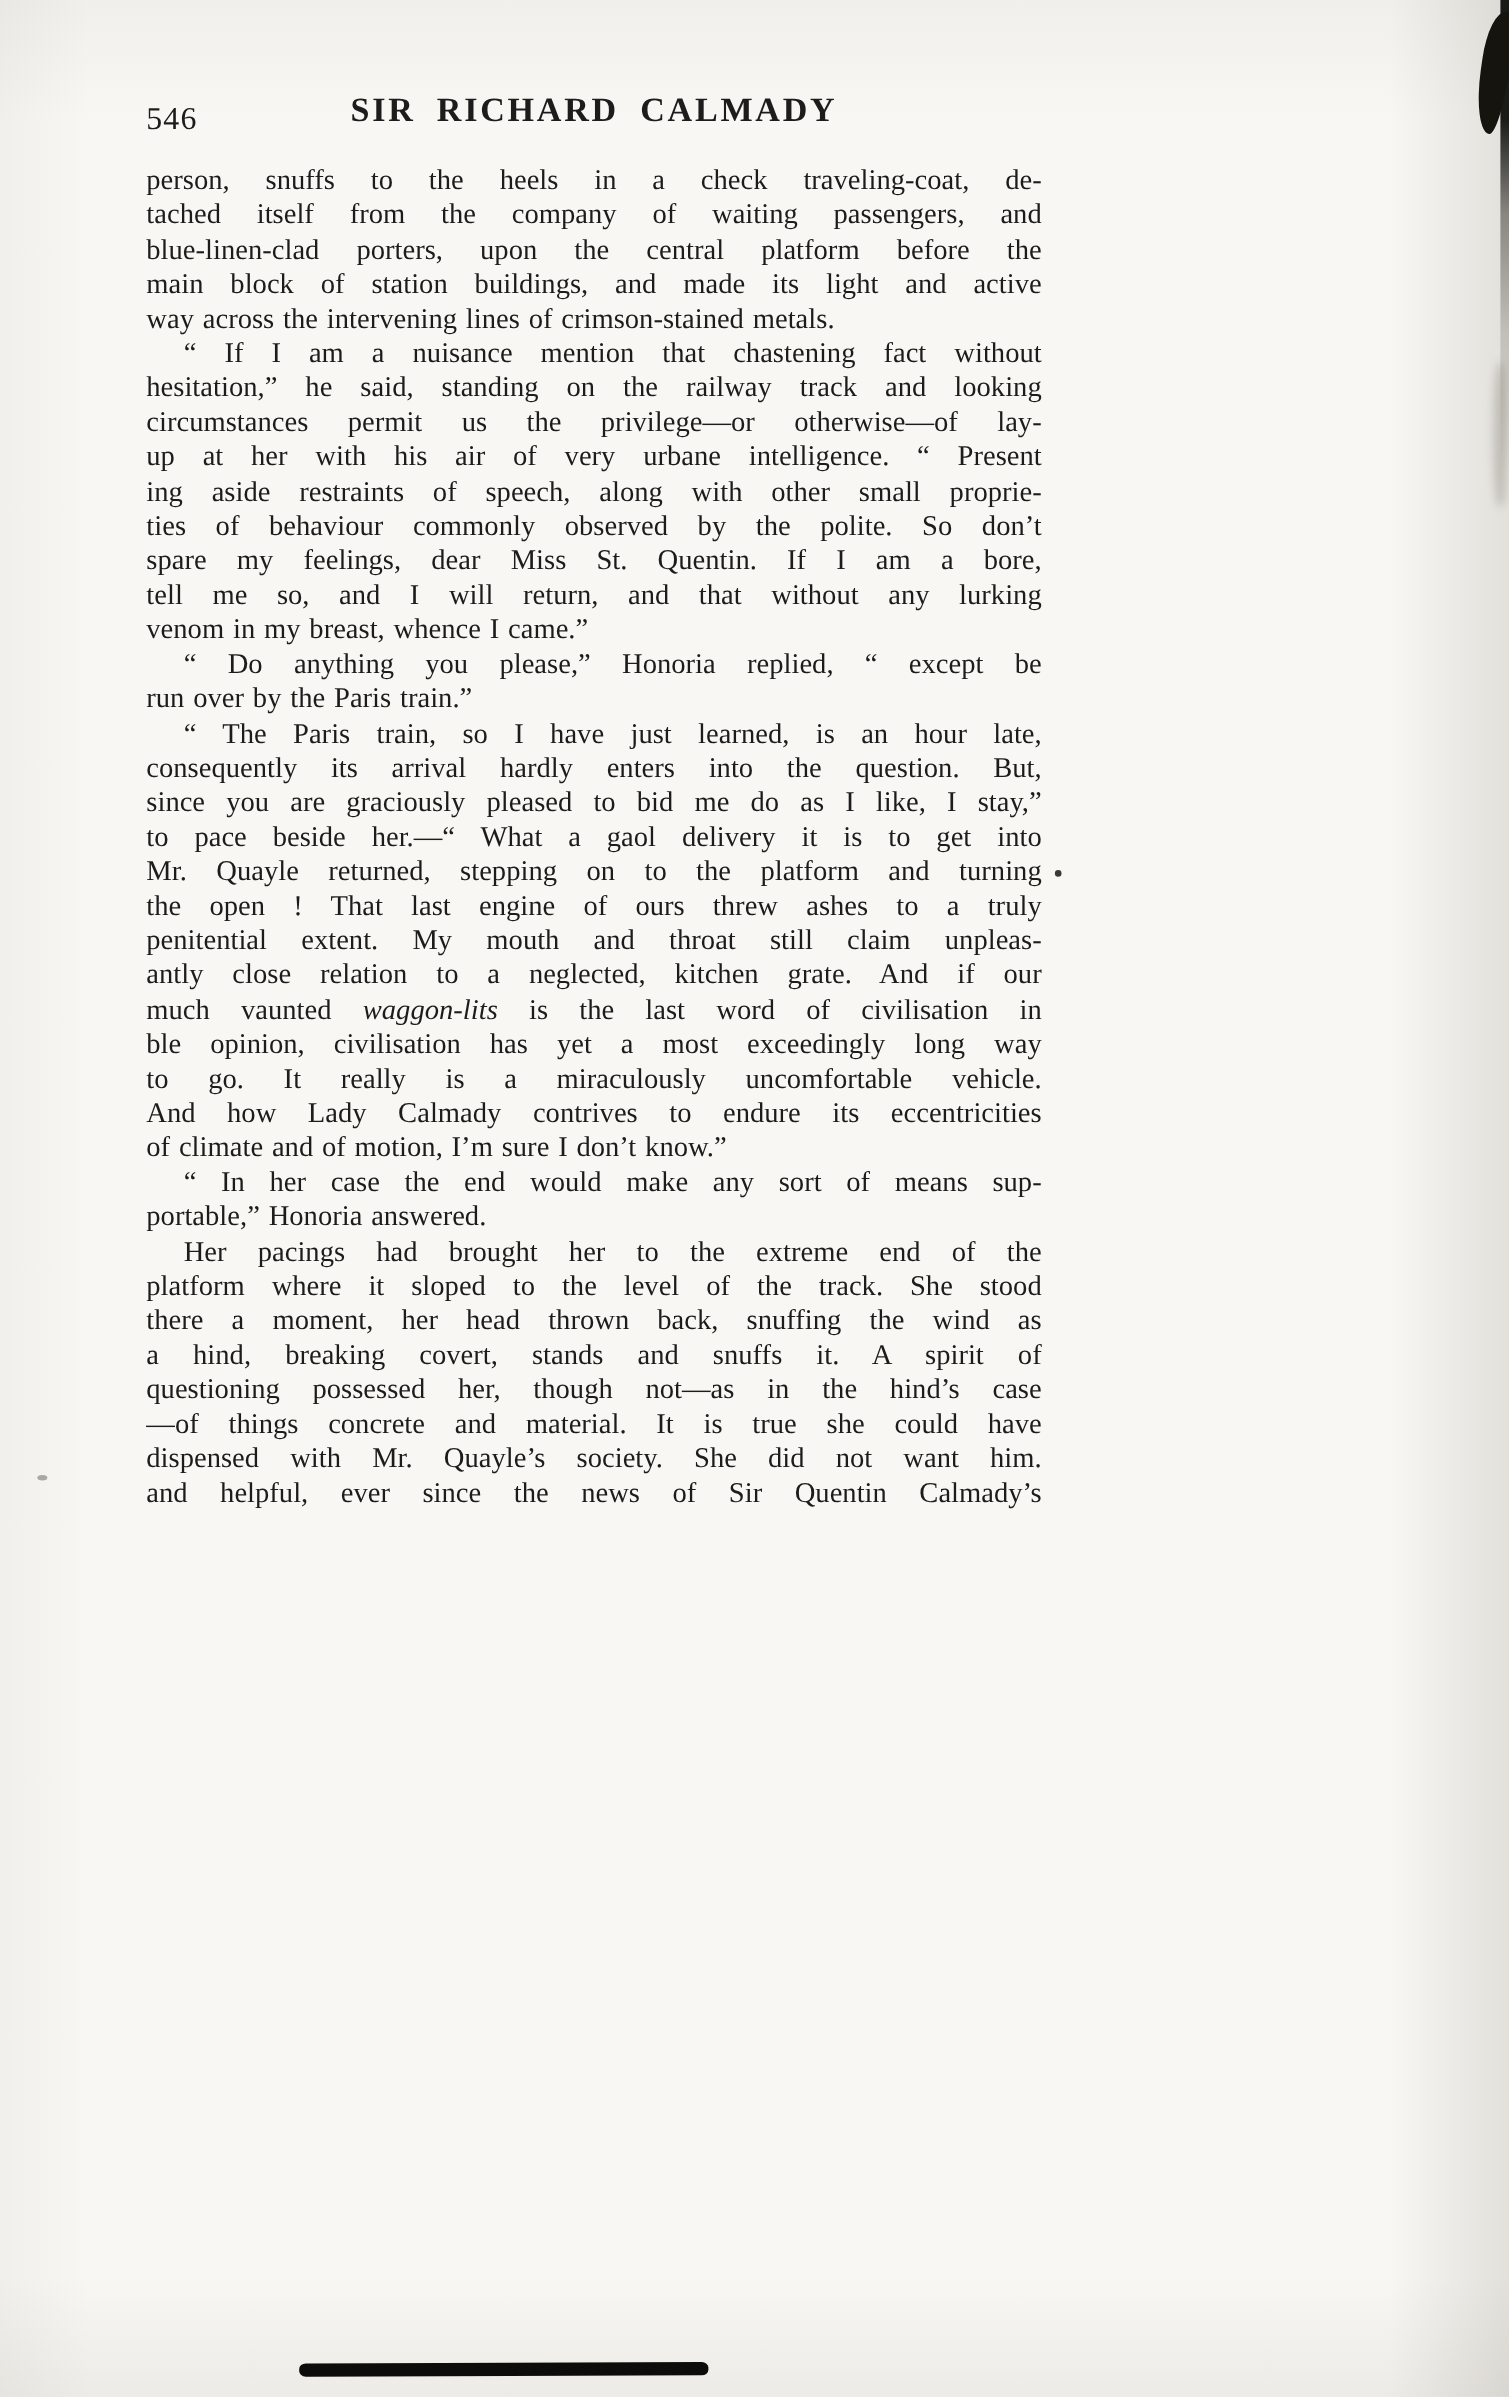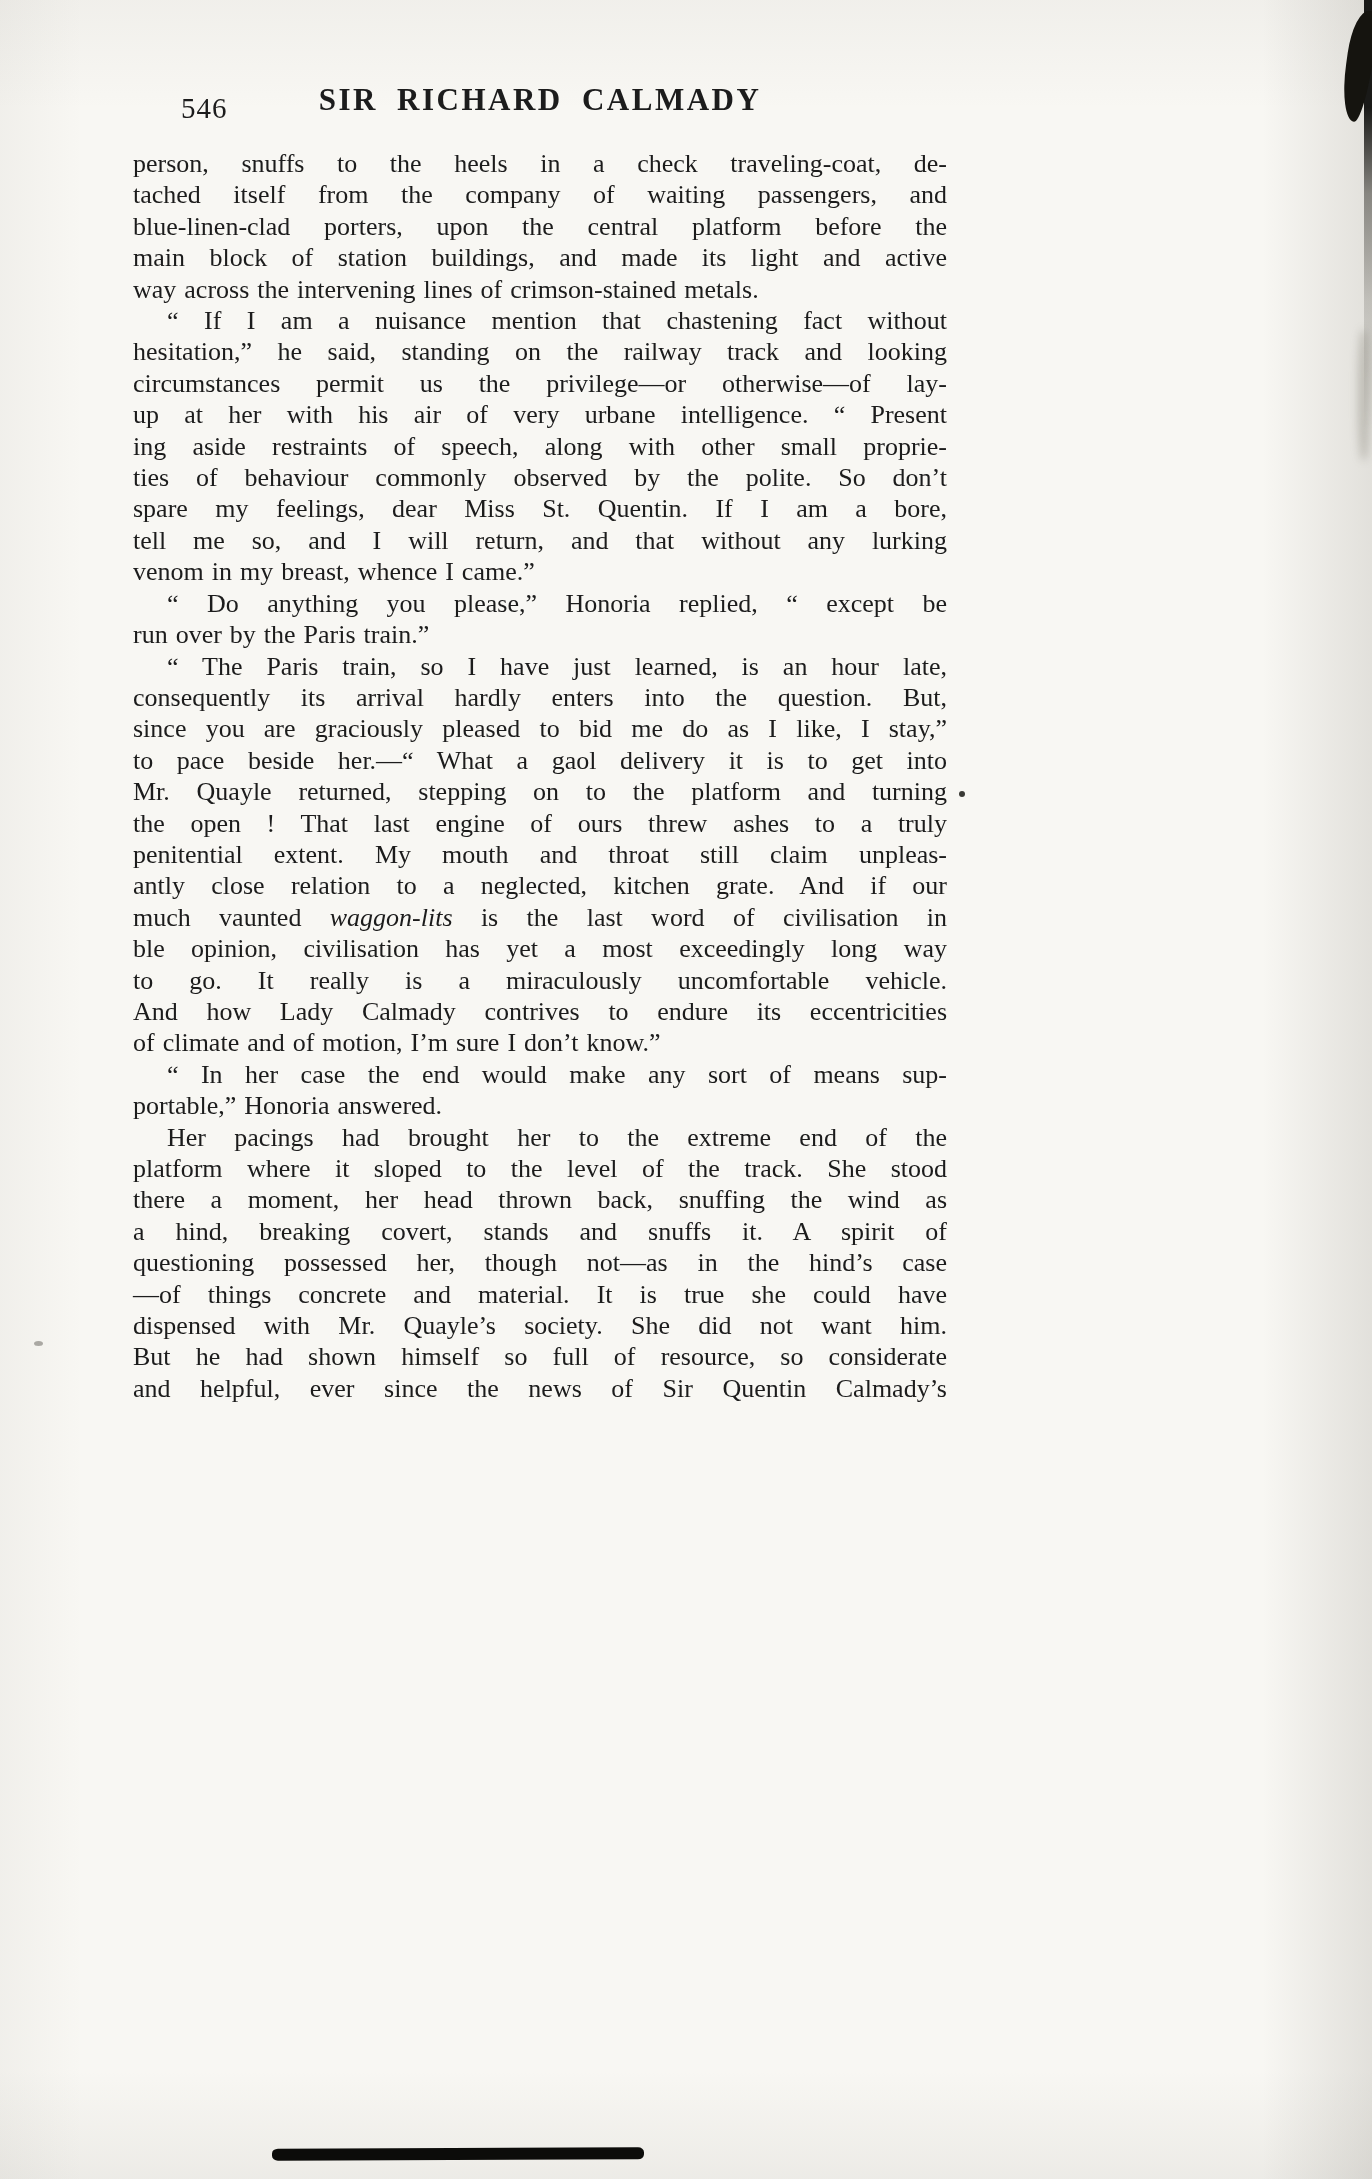--- a/index.html
+++ b/index.html
@@ -16,21 +16,20 @@
       var(--paper, #f8f7f3);
   }
 
   
   .pagenum {
     position: absolute;
     left: 133px;
     top: 92px;
     font-size: 29px;
     letter-spacing: 1px;
-    margin-left: 48px;
   }
   .running-title {
     position: absolute;
     left: 133px;
     top: 82px;
     width: 814px;
     text-align: center;
     font-size: 31px;
     font-weight: 700;
     letter-spacing: 2.5px;
@@ -146,21 +145,20 @@
         <div class="line last">portable,” Honoria answered.</div>
       </div>
       <div class="para">
         <div class="line first">Her pacings had brought her to the extreme end of the</div>
         <div class="line">platform where it sloped to the level of the track. She stood</div>
         <div class="line">there a moment, her head thrown back, snuffing the wind as</div>
         <div class="line">a hind, breaking covert, stands and snuffs it. A spirit of</div>
         <div class="line">questioning possessed her, though not—as in the hind’s case</div>
         <div class="line">—of things concrete and material. It is true she could have</div>
         <div class="line">dispensed with Mr. Quayle’s society. She did not want him.</div>
-        <div class="line">But he had shown himself so full of resource, so considerate</div>
         <div class="line">and helpful, ever since the news of Sir Quentin Calmady’s</div>
       </div>
     </div>
 
   <div class="artifact a-edge-line"></div>
   <div class="artifact a-corner-blob"></div>
   <div class="artifact a-smudge"></div>
   <div class="artifact a-bottom-bar"></div>
   <div class="artifact a-dot-right"></div>
   <div class="artifact a-speck-left"></div>

